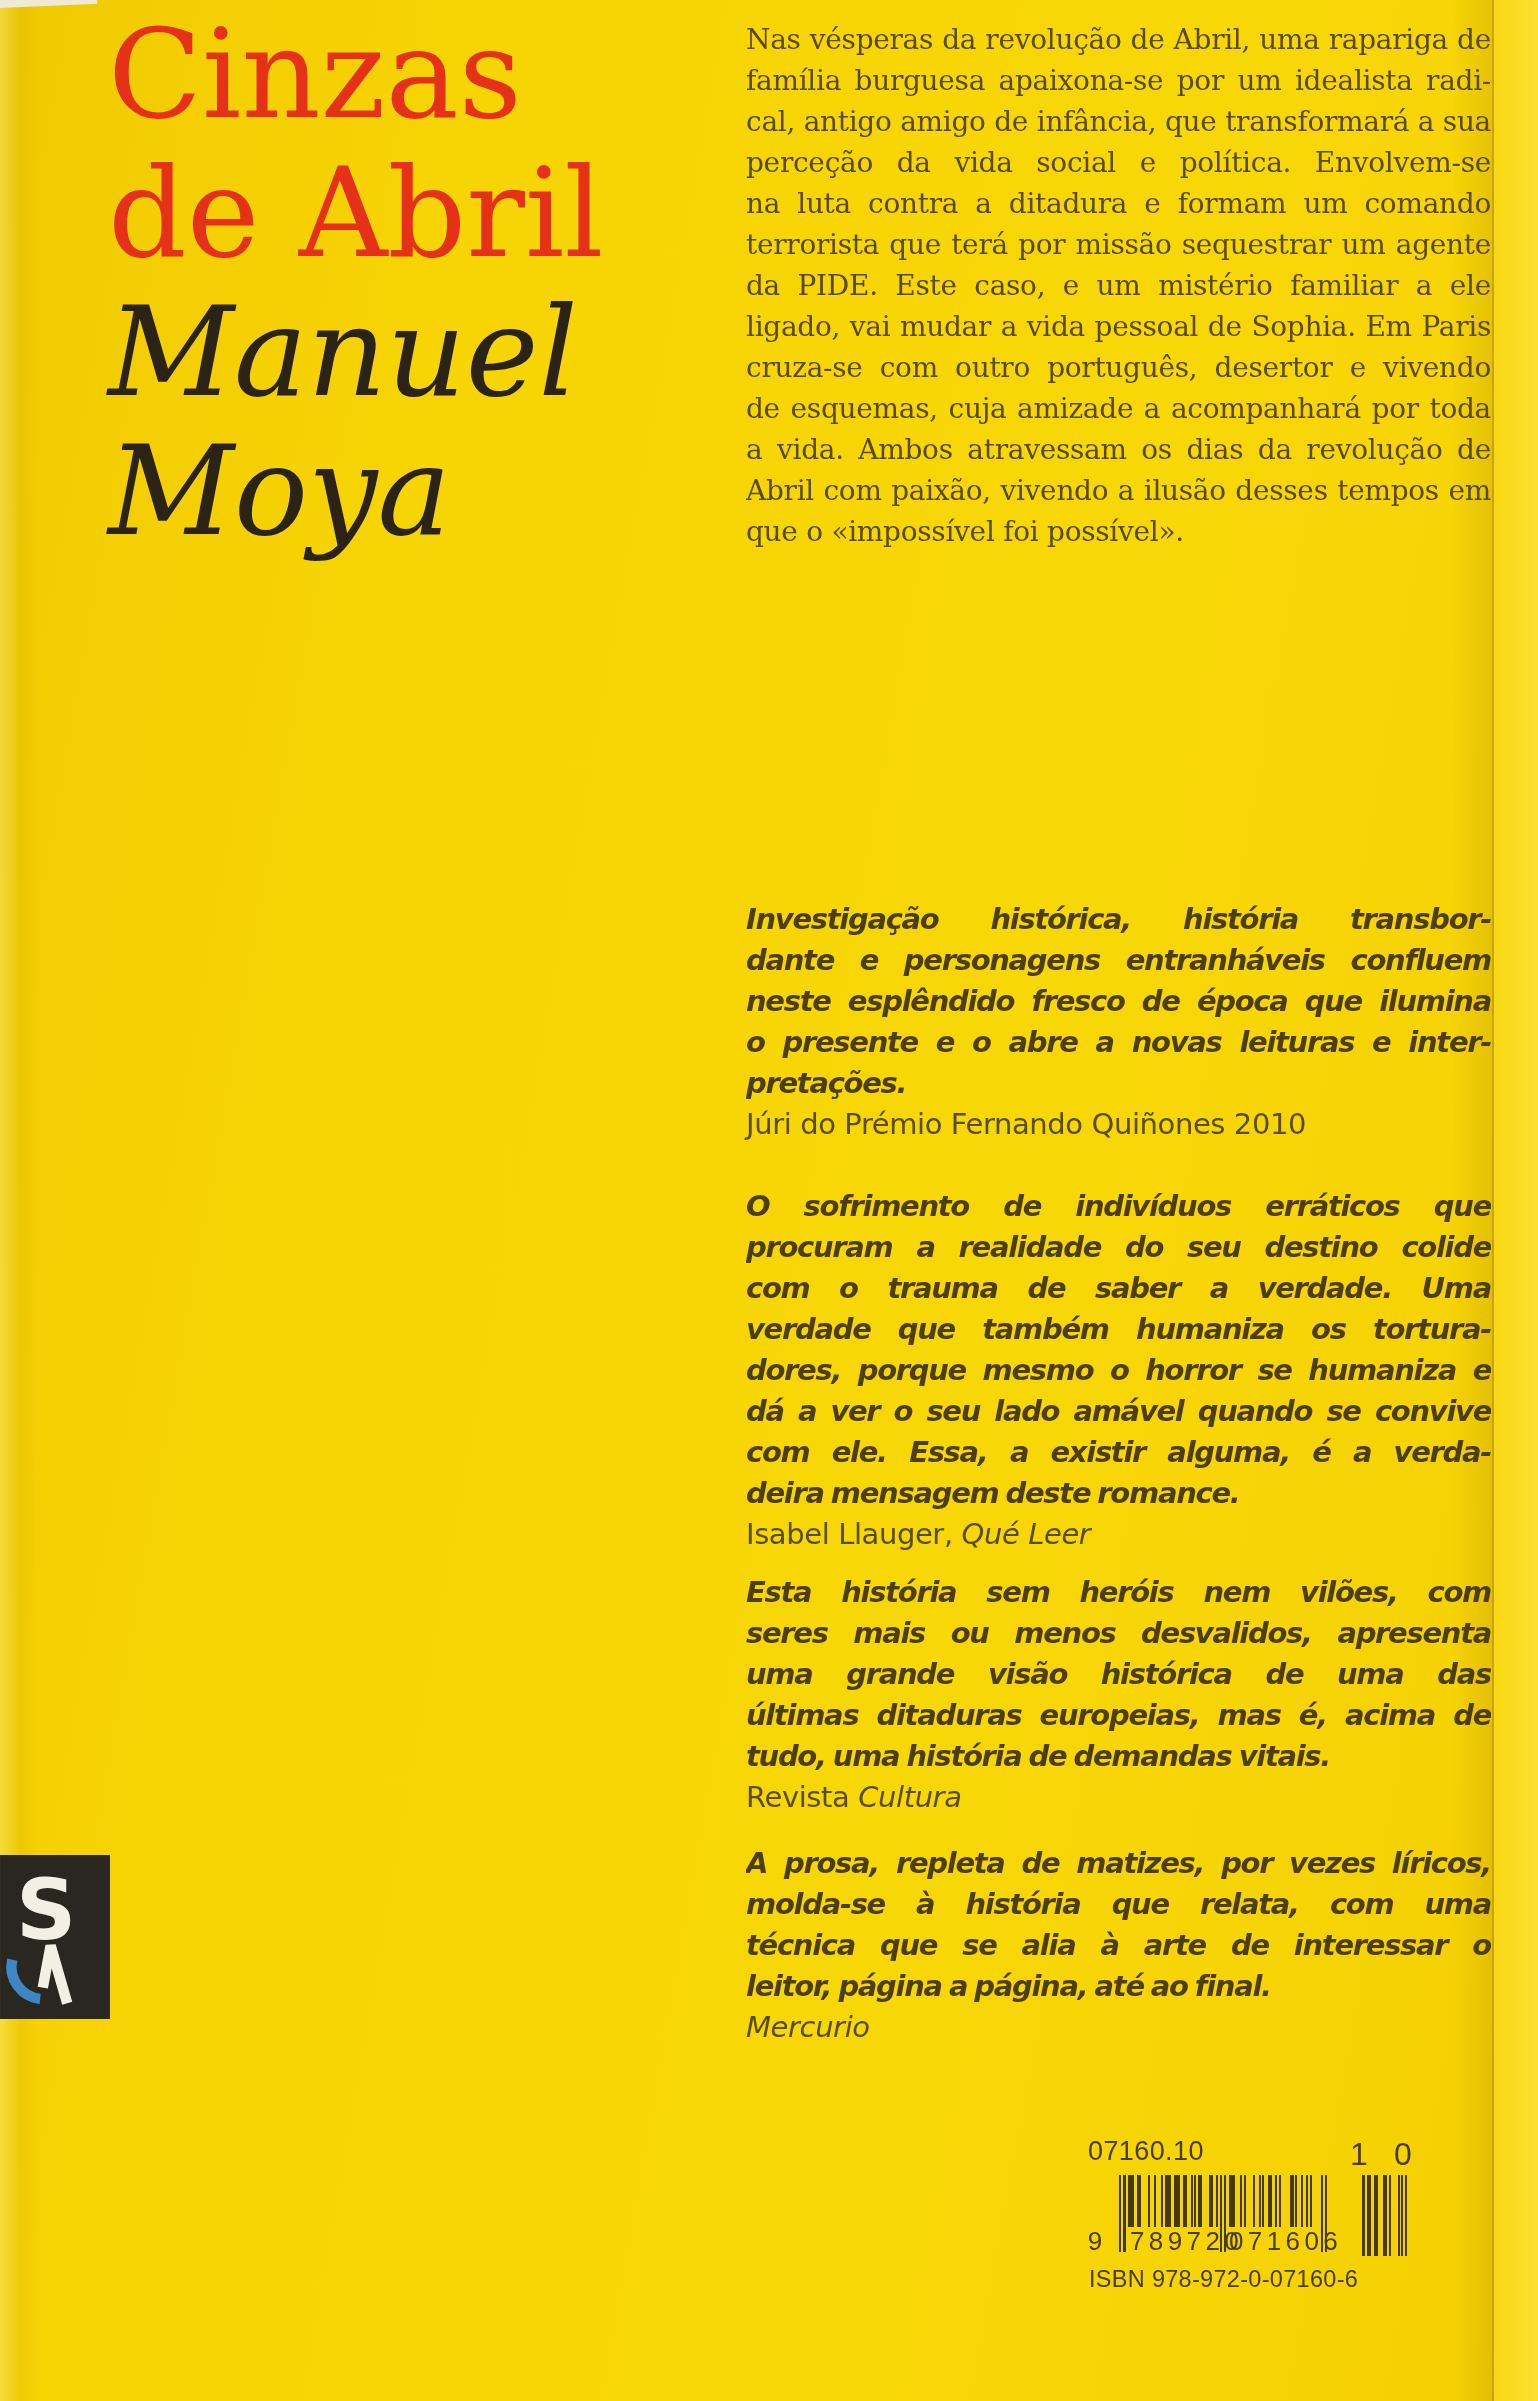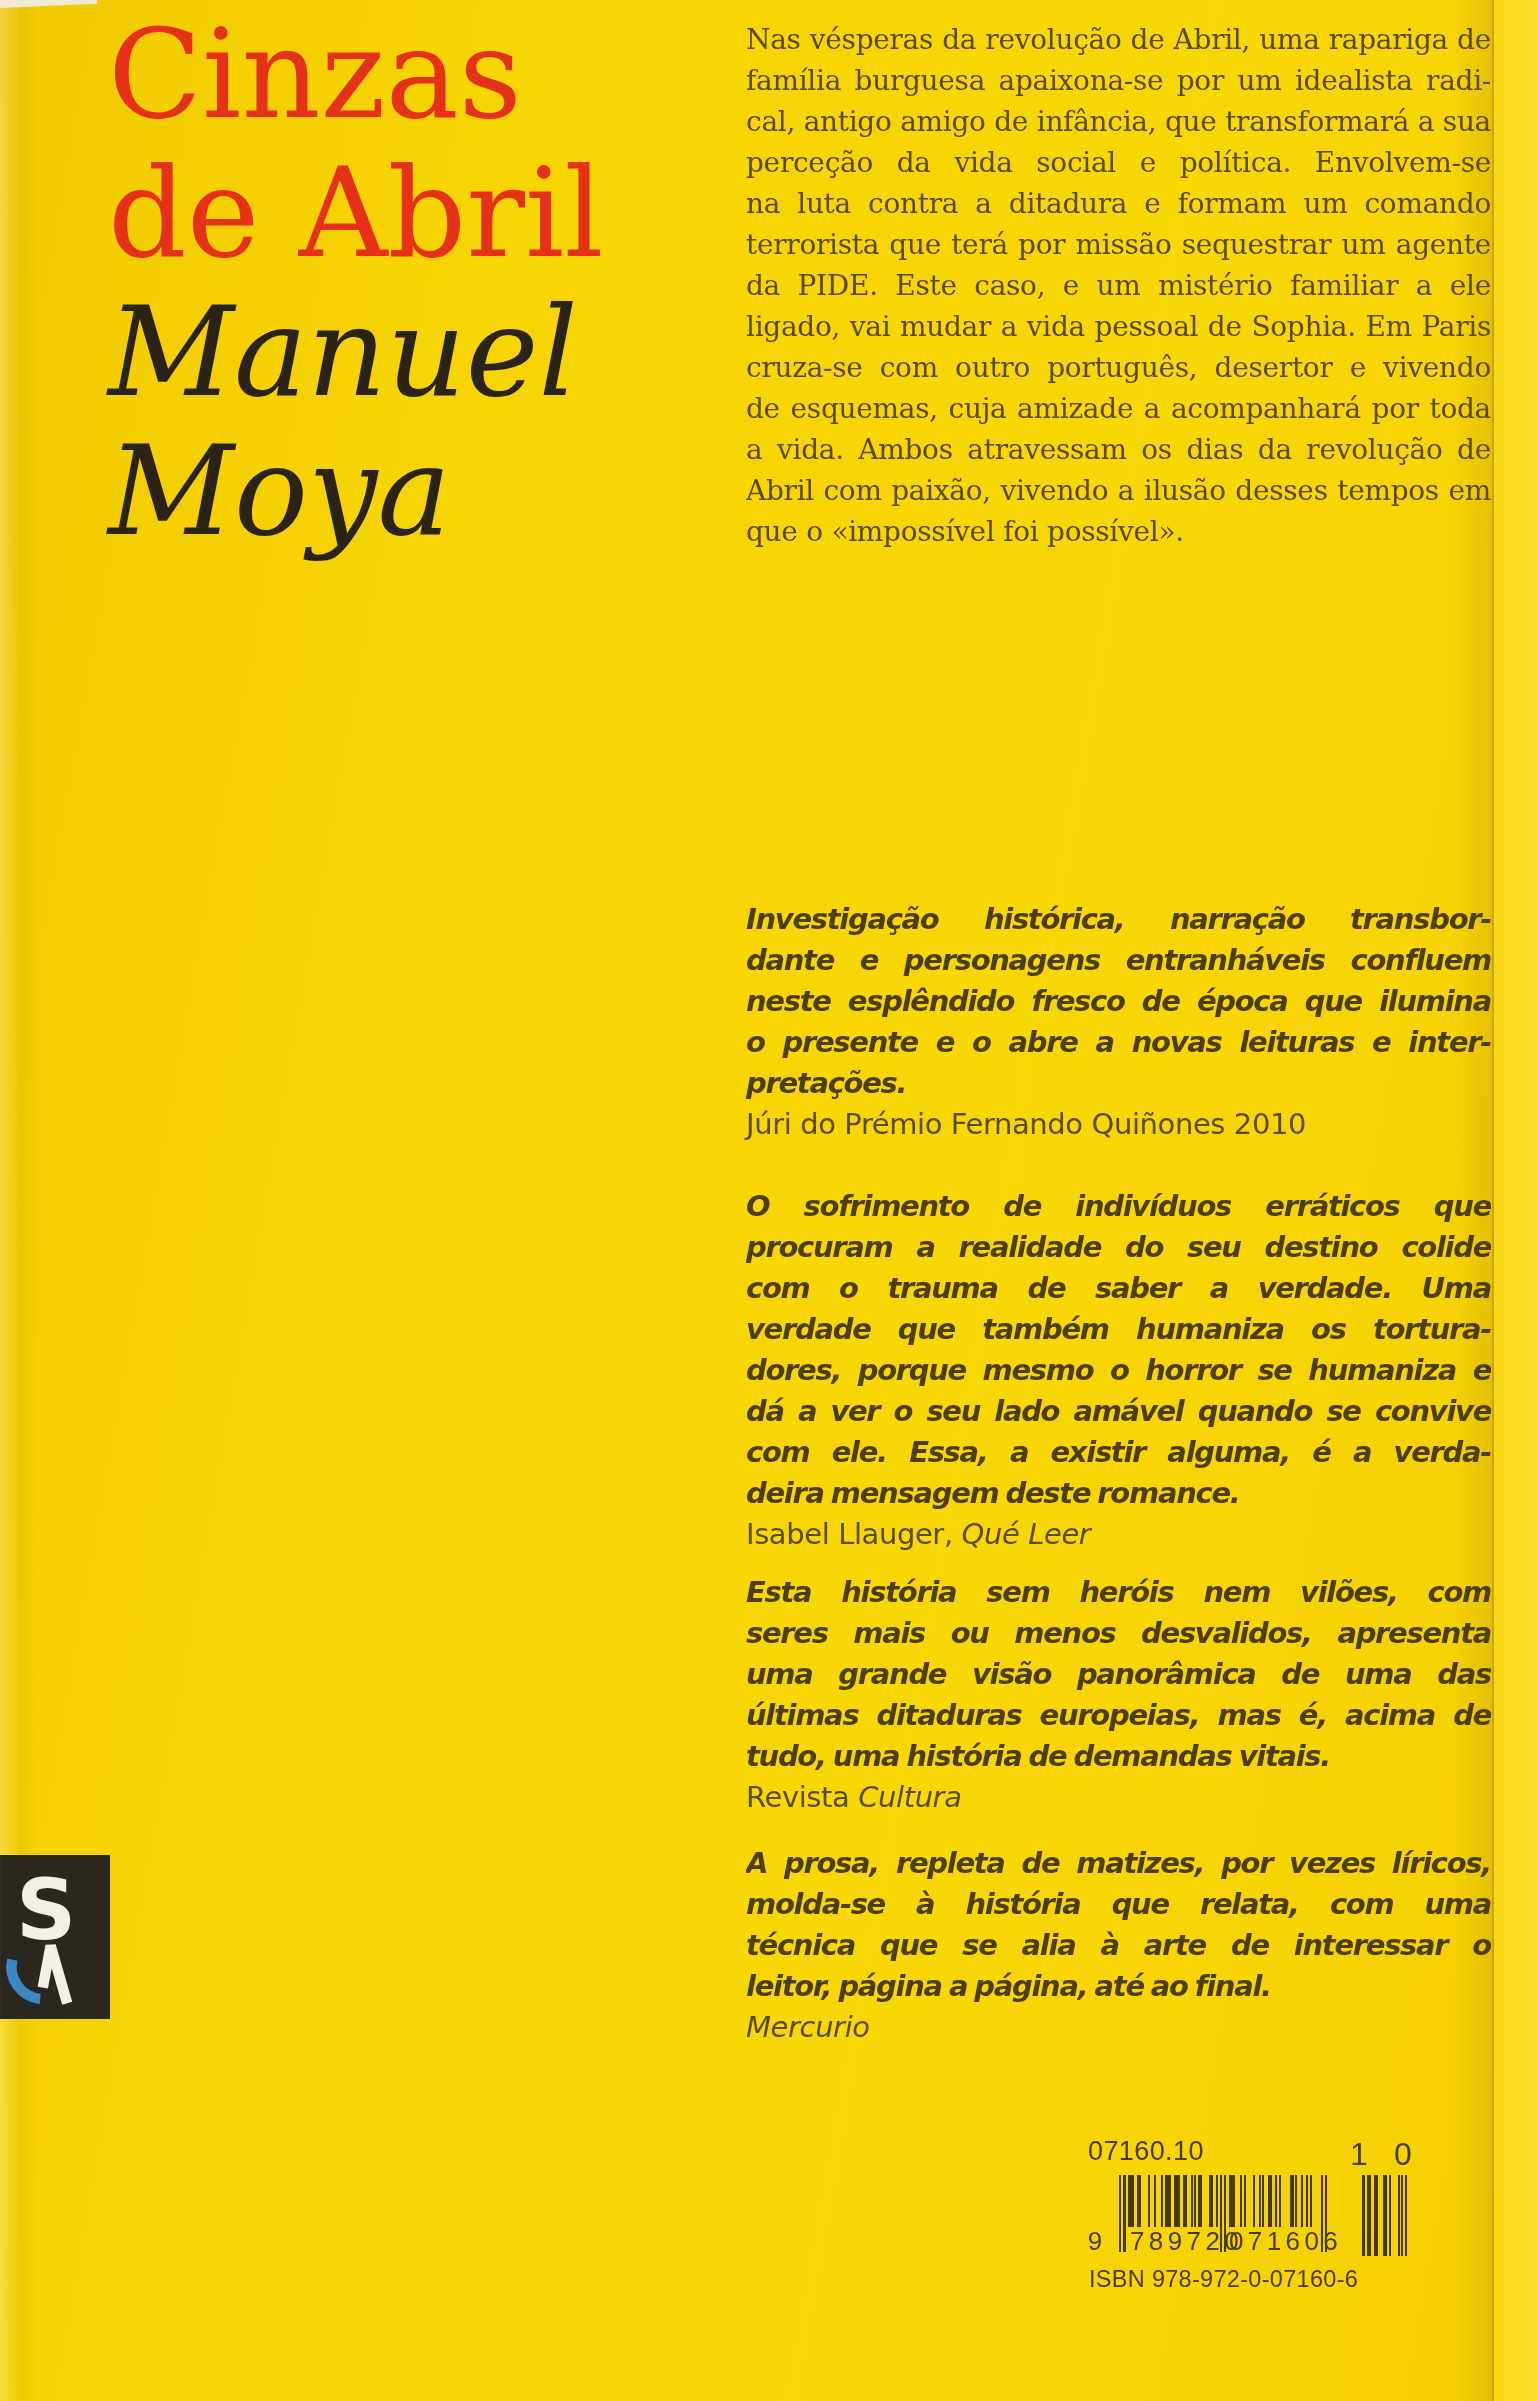--- a/index.html
+++ b/index.html
@@ -91,21 +91,21 @@
     <div class="sline">da PIDE. Este caso, e um mistério familiar a ele</div>
     <div class="sline">ligado, vai mudar a vida pessoal de Sophia. Em Paris</div>
     <div class="sline">cruza-se com outro português, desertor e vivendo</div>
     <div class="sline">de esquemas, cuja amizade a acompanhará por toda</div>
     <div class="sline">a vida. Ambos atravessam os dias da revolução de</div>
     <div class="sline">Abril com paixão, vivendo a ilusão desses tempos em</div>
     <div class="sline left">que o «impossível foi possível».</div>
   </section>
 
   <section class="quote" style="top:899px;">
-    <div class="qline">Investigação histórica, narração transbor-</div>
+    <div class="qline">Investigação histórica, história transbor-</div>
     <div class="qline">dante e personagens entranháveis confluem</div>
     <div class="qline">neste esplêndido fresco de época que ilumina</div>
     <div class="qline">o presente e o abre a novas leituras e inter-</div>
     <div class="qline qlast">pretações.</div>
     <div class="attr"><span>Júri do Prémio Fernando Quiñones 2010</span><span class="src"></span></div>
   </section>
 
   <section class="quote" style="top:1186px;">
     <div class="qline">O sofrimento de indivíduos erráticos que</div>
     <div class="qline">procuram a realidade do seu destino colide</div>
@@ -114,21 +114,21 @@
     <div class="qline">dores, porque mesmo o horror se humaniza e</div>
     <div class="qline">dá a ver o seu lado amável quando se convive</div>
     <div class="qline">com ele. Essa, a existir alguma, é a verda-</div>
     <div class="qline qlast">deira mensagem deste romance.</div>
     <div class="attr"><span>Isabel Llauger, </span><span class="src">Qué Leer</span></div>
   </section>
 
   <section class="quote" style="top:1572px;">
     <div class="qline">Esta história sem heróis nem vilões, com</div>
     <div class="qline">seres mais ou menos desvalidos, apresenta</div>
-    <div class="qline">uma grande visão panorâmica de uma das</div>
+    <div class="qline">uma grande visão histórica de uma das</div>
     <div class="qline">últimas ditaduras europeias, mas é, acima de</div>
     <div class="qline qlast">tudo, uma história de demandas vitais.</div>
     <div class="attr"><span>Revista </span><span class="src">Cultura</span></div>
   </section>
 
   <section class="quote" style="top:1843px;">
     <div class="qline">A prosa, repleta de matizes, por vezes líricos,</div>
     <div class="qline">molda-se à história que relata, com uma</div>
     <div class="qline">técnica que se alia à arte de interessar o</div>
     <div class="qline qlast">leitor, página a página, até ao final.</div>

